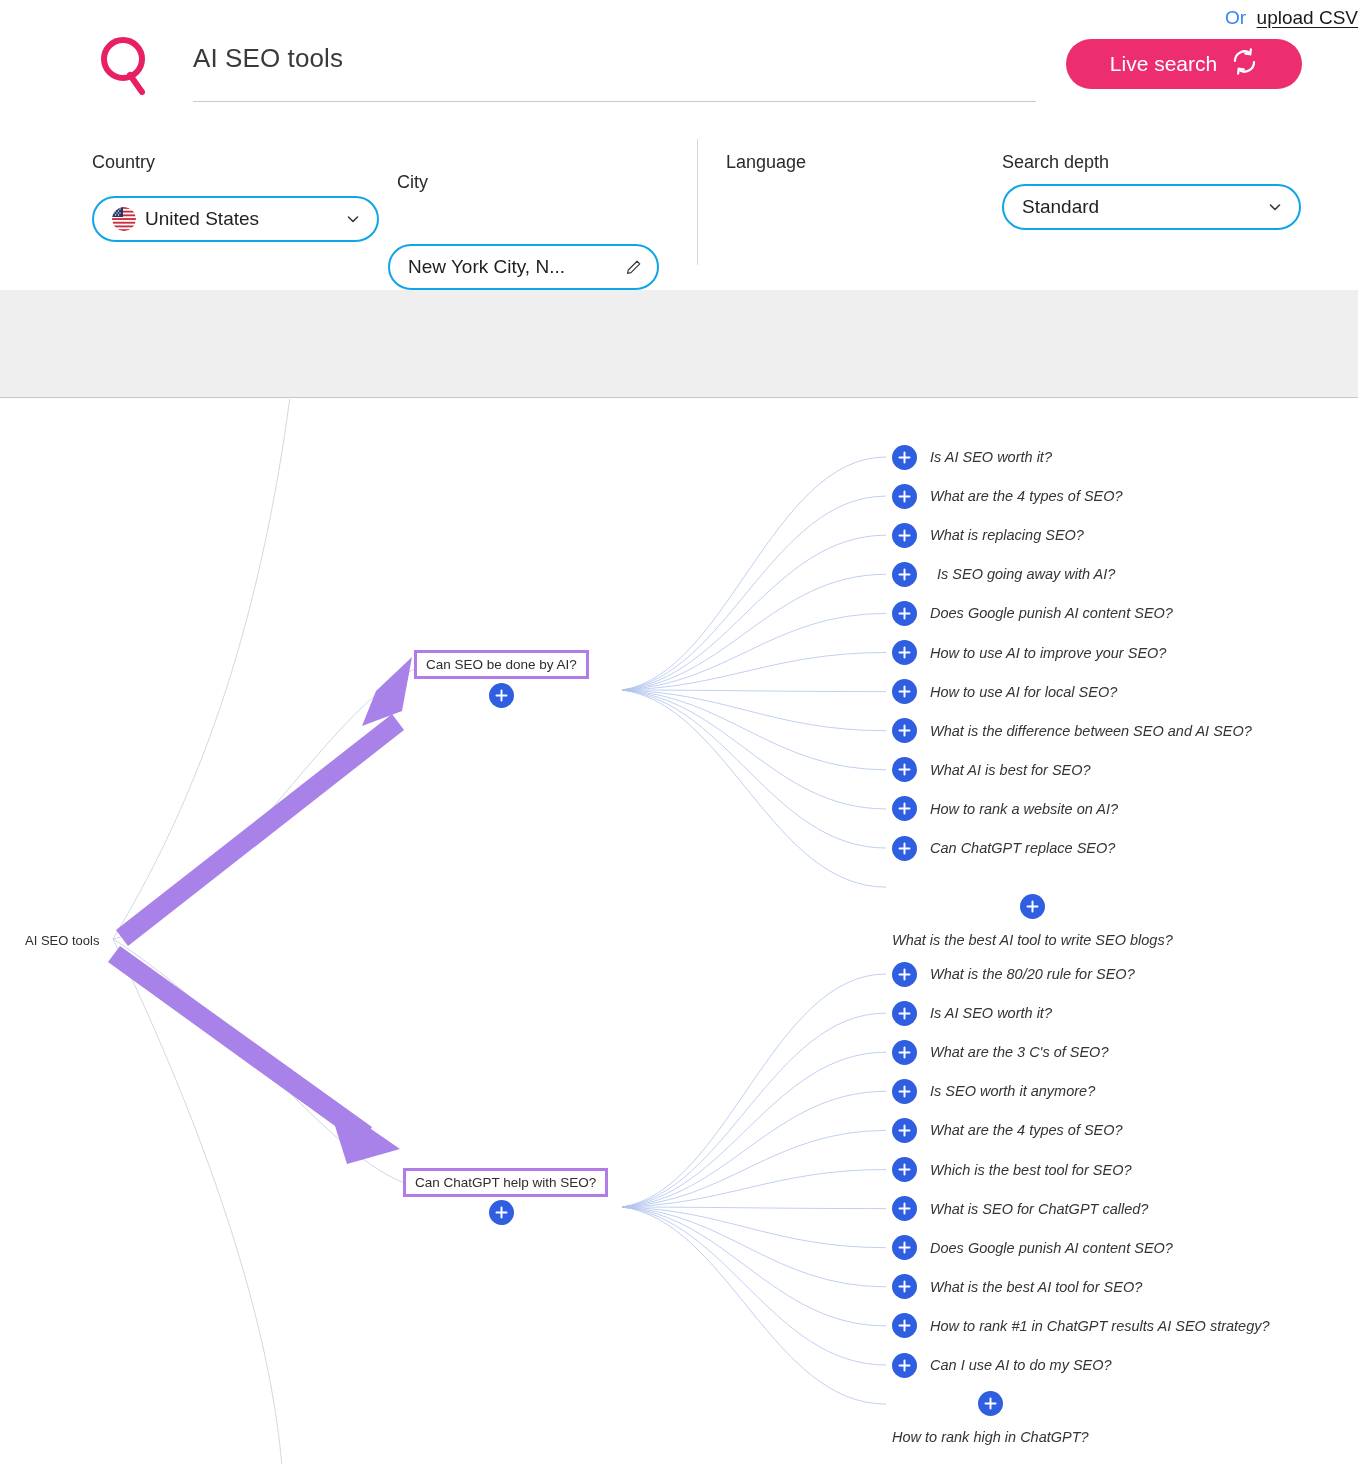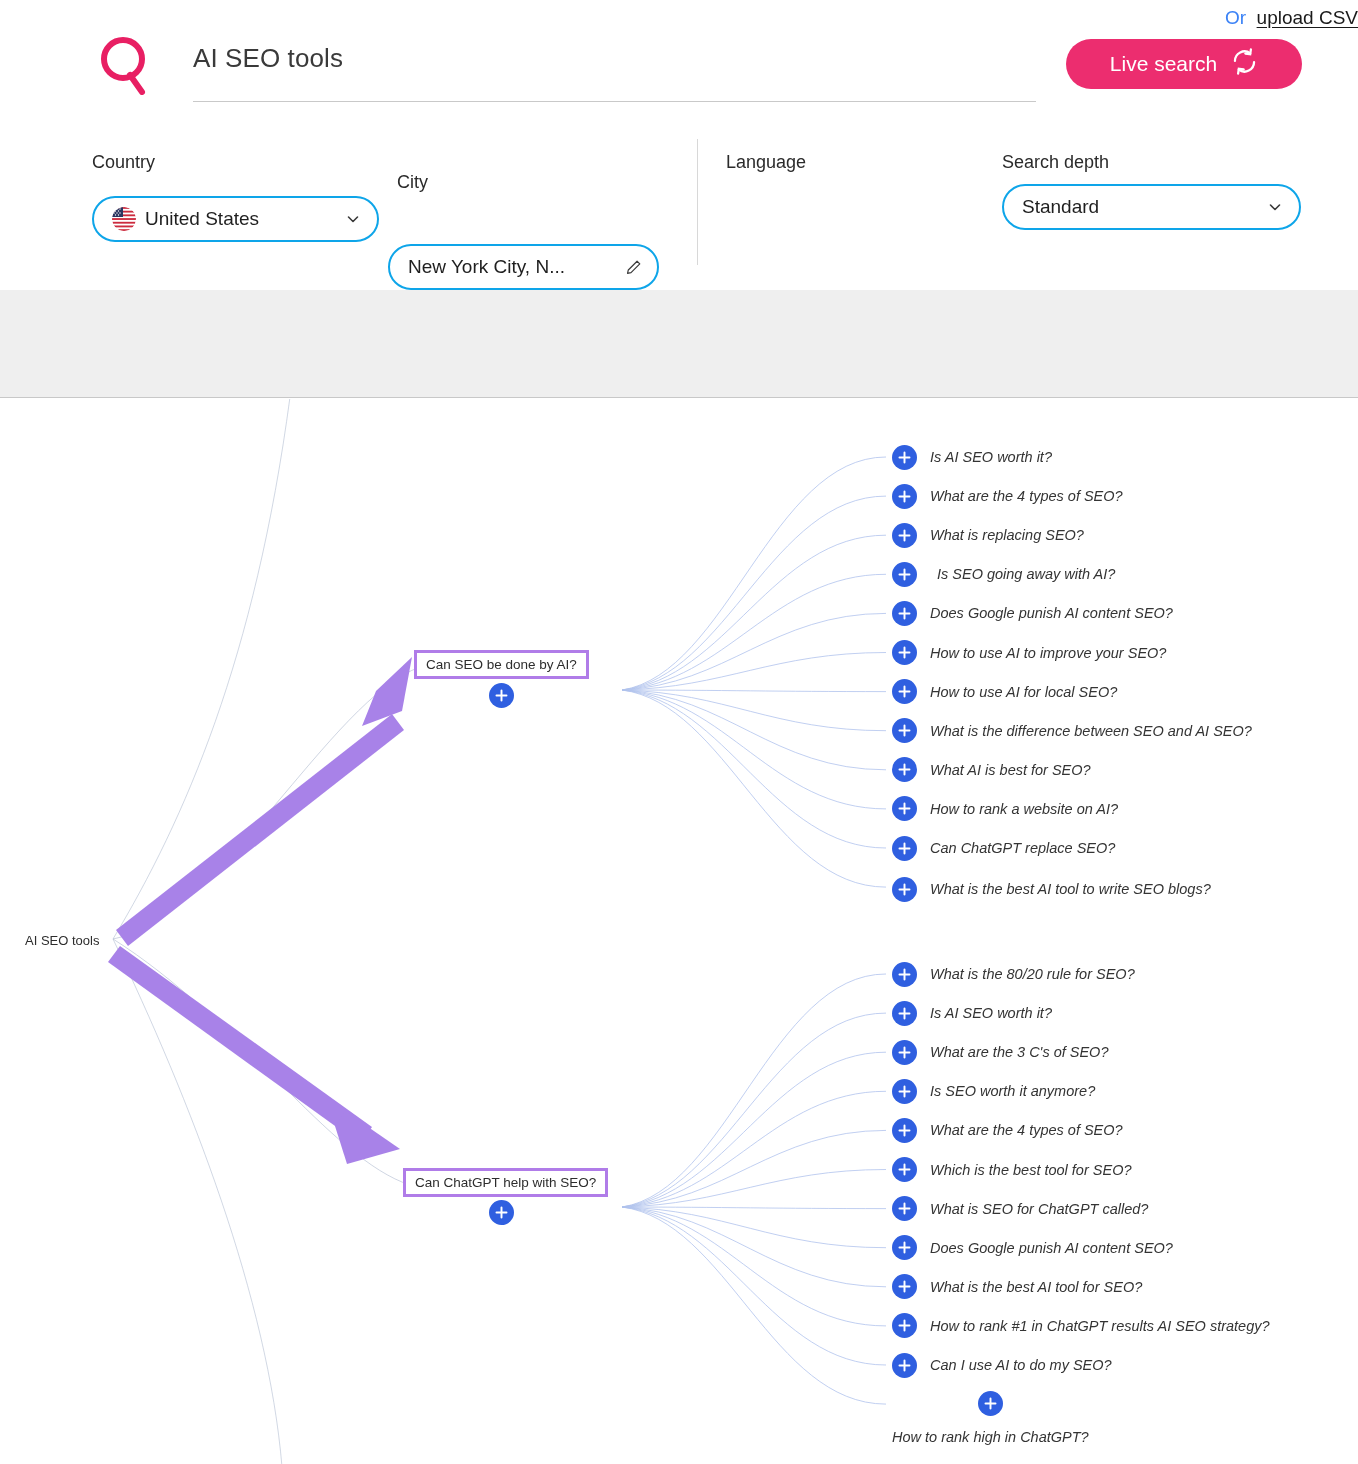--- a/index.html
+++ b/index.html
@@ -470,21 +470,21 @@
           <span class="qtxt">How to rank a website on AI?</span>
         </div>
         <div class="qrow" style="top: 436px;">
           <button class="qdot">
             <svg width="13" height="13" viewBox="0 0 14 14">
               <path d="M7 1.6v10.8M1.6 7h10.8" stroke="#fff" stroke-width="2.1" stroke-linecap="round"></path>
             </svg>
           </button>
           <span class="qtxt">Can ChatGPT replace SEO?</span>
         </div>
-        <div class="qrow" style="top: 477px;">
+        <div class="qrow" style="top: 495px; flex-direction: column;">
           <button class="qdot">
             <svg width="13" height="13" viewBox="0 0 14 14">
               <path d="M7 1.6v10.8M1.6 7h10.8" stroke="#fff" stroke-width="2.1" stroke-linecap="round"></path>
             </svg>
           </button>
           <span class="qtxt">What is the best AI tool to write SEO blogs?</span>
         </div>
       </div>
     <div id="questions-2">
         <div class="qrow" style="top: 562px; text-align: right;">

